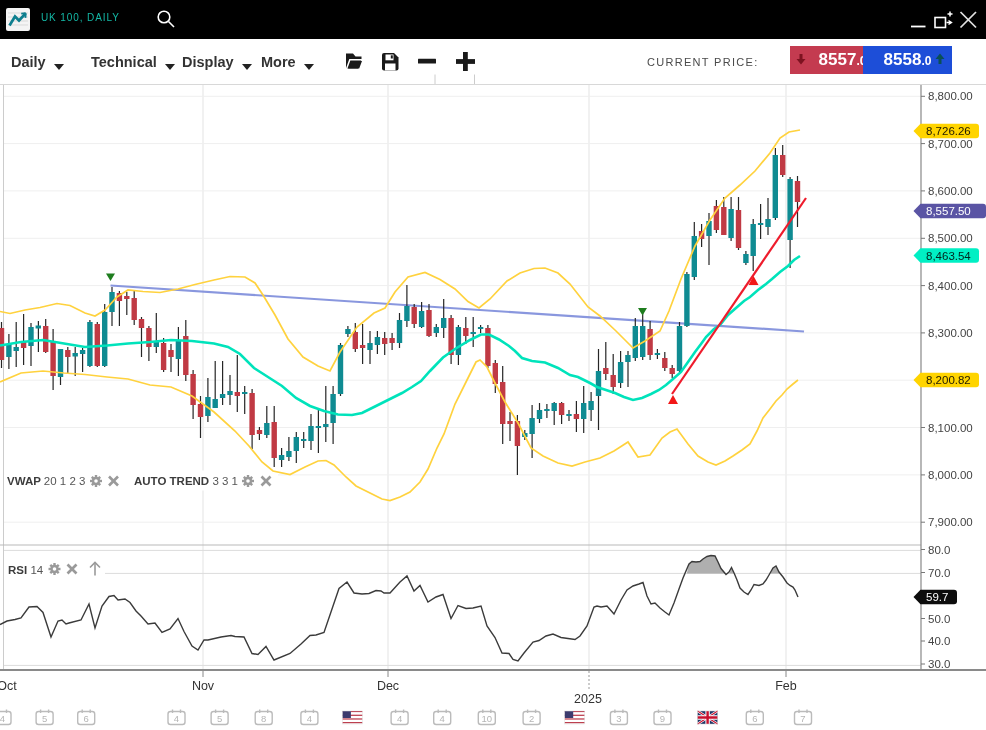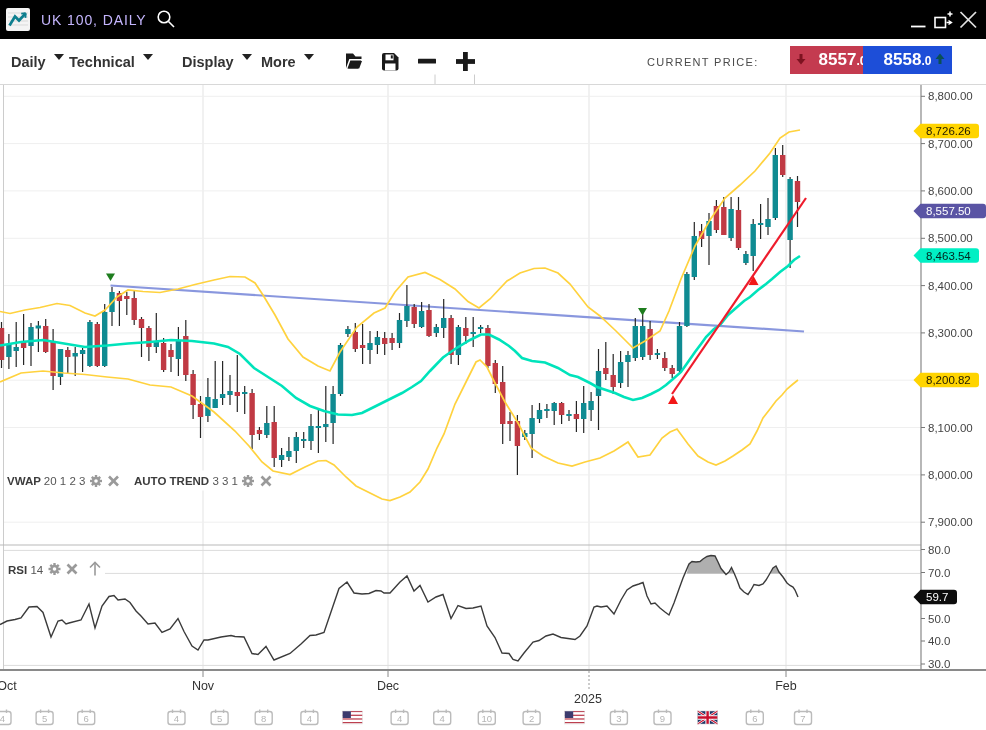--- a/index.html
+++ b/index.html
@@ -1,19 +1,19 @@
 <!DOCTYPE html>
 <html><head><meta charset="utf-8"><style>
 *{margin:0;padding:0;box-sizing:border-box}
 body{width:986px;height:730px;font-family:"Liberation Sans",sans-serif;background:#fff;overflow:hidden;position:relative}
 .titlebar{position:absolute;left:0;top:0;width:986px;height:39px;background:#000}
 .logo{position:absolute;left:6px;top:8px;width:24px;height:23px;background:#f4f4f4;border-radius:2px}
-.tb-title{position:absolute;left:41px;top:12px;color:#c4b5fd;font-size:14px;letter-spacing:0.9px}
+.tb-title{position:absolute;left:41px;top:12px;color:#14b8a6;font-size:10px;letter-spacing:0.9px}
 .toolbar{position:absolute;left:0;top:39px;width:986px;height:46px;background:#fff;border-bottom:1px solid #d8d8d8}
-.dd{position:absolute;top:14.5px;font-size:14.5px;font-weight:bold;color:#333;display:flex;align-items:flex-start}
+.dd{position:absolute;top:14.5px;font-size:14.5px;font-weight:bold;color:#333;display:flex;align-items:flex-end}
 .dd i{display:inline-block;margin-left:8px;width:0;height:0;border-left:5.5px solid transparent;border-right:5.5px solid transparent;border-top:6px solid #222}
 .cp{position:absolute;top:16.5px;left:647px;font-size:11px;color:#4a4a4a;letter-spacing:1.3px}
 .pbox{position:absolute;top:6.5px;height:28px;color:#fff;font-size:17px;font-weight:bold;text-align:center;line-height:28px}
 </style></head>
 <body>
 <div class="titlebar">
  <div class="logo"><svg width="24" height="23">
  <g stroke="#d9d9d9" stroke-width="1">
           <line x1="2" y1="5" x2="22" y2="5"></line>
           <line x1="2" y1="9" x2="22" y2="9"></line>
@@ -34,21 +34,21 @@
    <path d="M946.5 22.5 l4.5 0 M948.5 20.5 l3 2 l-3 2" stroke-width="1.4"></path>
    <g stroke="#e2e2e2" stroke-width="1.7">
    <line x1="960.5" y1="12" x2="976" y2="27.5"></line>
           <line x1="976" y1="12" x2="960.5" y2="27.5"></line>
         </g>
   </g>
  </svg>
 </div>
 <div class="toolbar">
  <span class="dd" style="left:11px">Daily<i></i></span>
- <span class="dd" style="left:69px">Technical<i></i></span>
+ <span class="dd" style="left:91px">Technical<i></i></span>
  <span class="dd" style="left:182px">Display<i></i></span>
  <span class="dd" style="left:261px">More<i></i></span>
  <svg width="500" height="46" style="position:absolute;left:338px;top:0">
   <g fill="#1a1a1a">
    <path d="M8 29.5 V14.5 h7 l2.5 3 h6 v3 l-3.5 9Z"></path>
    <path d="M8.5 30 l3.3 -9.3 h12.5" stroke="#fff" stroke-width="1.5" fill="none"></path>
    <path d="M10.2 29.5 l3 -7.6 h10.8 l-2.8 7.6Z"></path>
    <path d="M46 53.3"></path>
    <path d="M46 14 q-2 0 -2 2 v13.5 q0 2 2 2 h12.5 q2 0 2 -2 V18.5 L56 14Z"></path>
    <rect x="47.5" y="15.5" width="8" height="5.8" fill="#fff"></rect>

